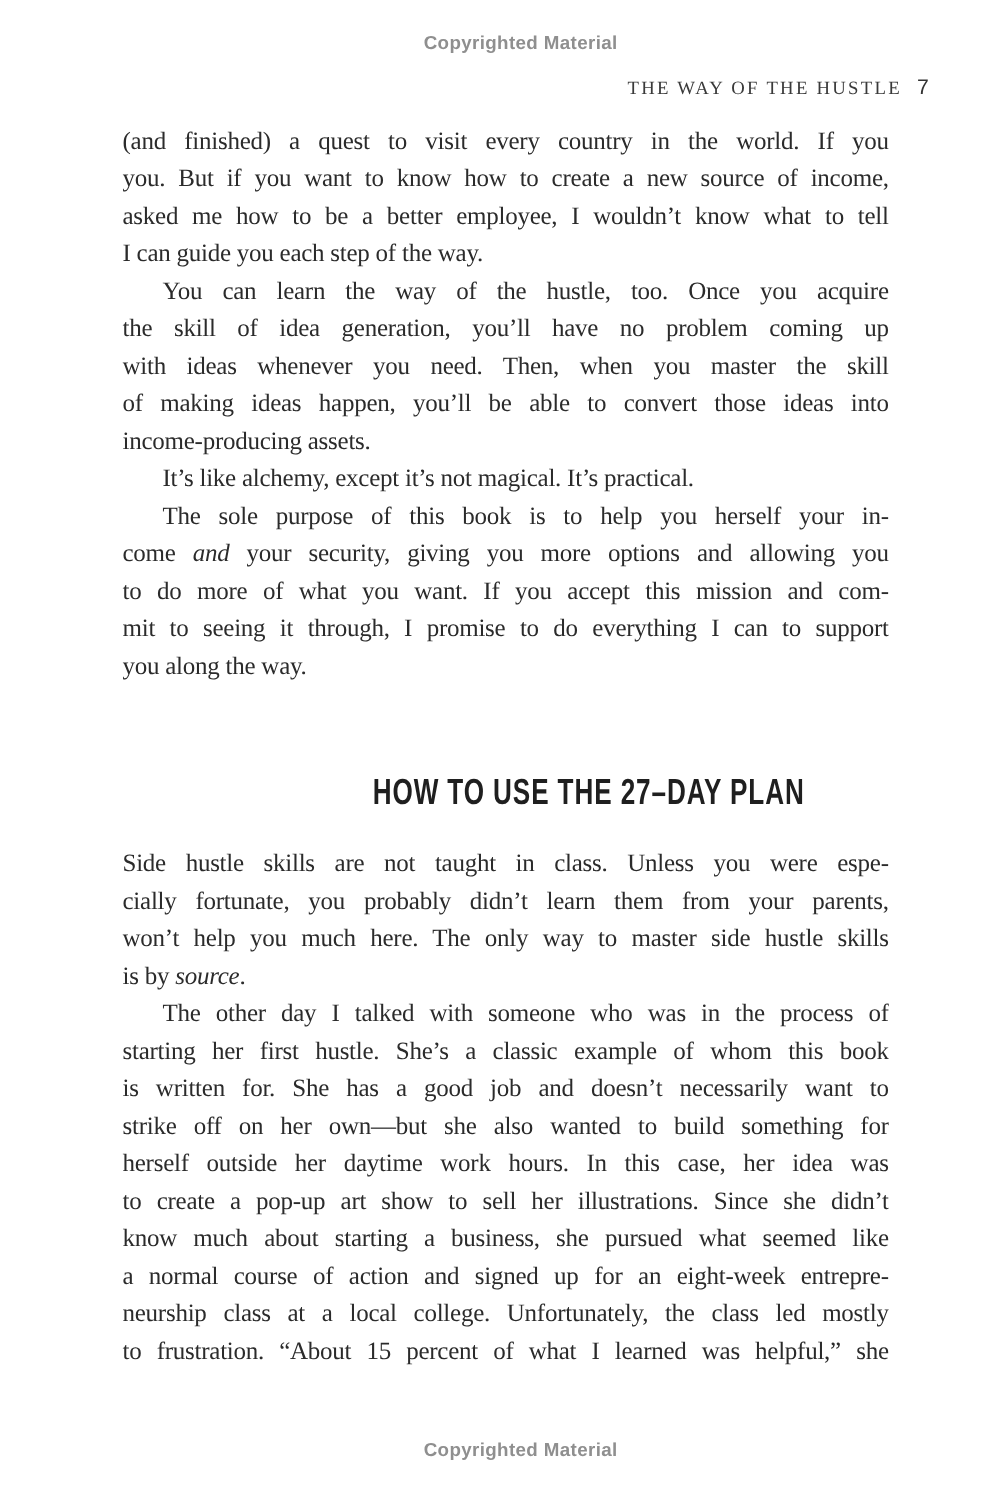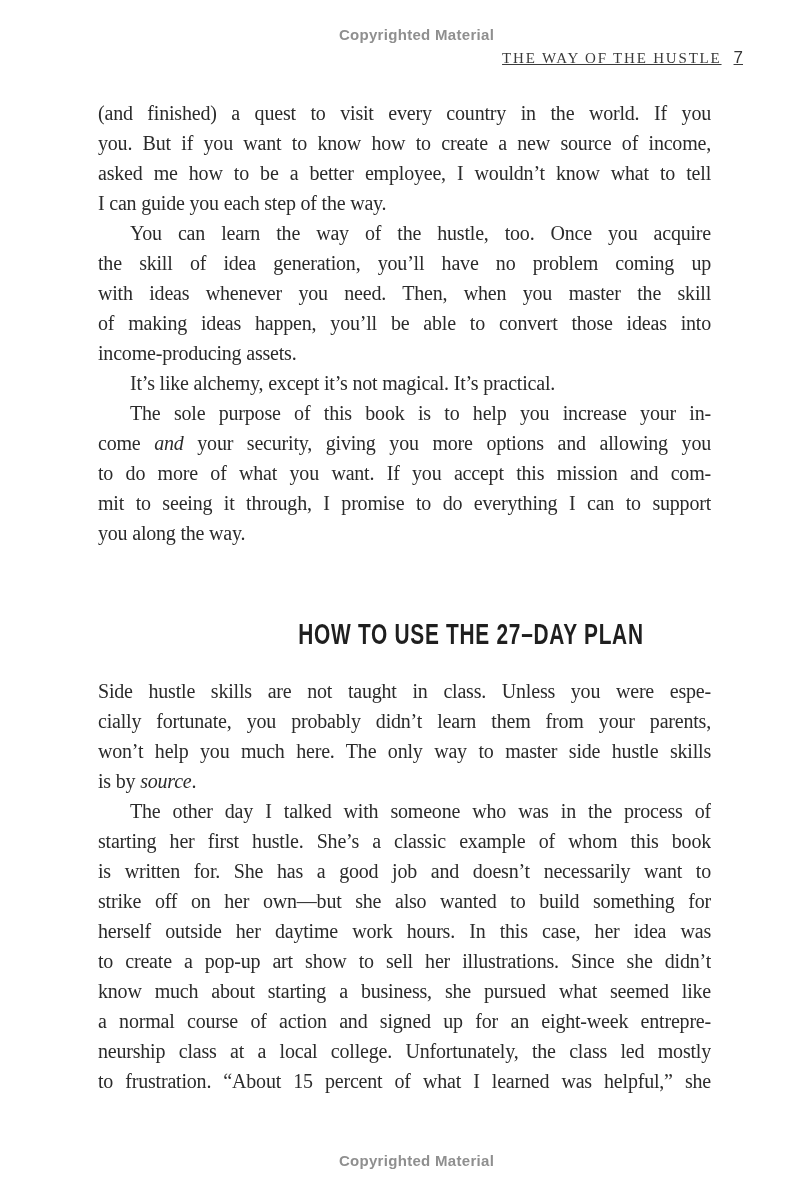--- a/index.html
+++ b/index.html
@@ -19,25 +19,24 @@
     font-family: "Liberation Sans", sans-serif;
     font-weight: bold;
     font-size: 15px;
     letter-spacing: 0.3px;
     color: #8f8f8f;
   }
   .copyright.top { top: 26px; }
   .copyright.bottom { top: 1152px; }
   .running-header {
     position: absolute;
-    top: 48px;
+    top: 60px;
     right: 90px;
     white-space: nowrap;
     color: #3a3a3a;
-    text-decoration: underline;
   }
   .rh-title {
     font-family: "Liberation Serif", serif;
     font-size: 15px;
     letter-spacing: 1.8px;
   }
   .rh-num {
     font-family: "Liberation Sans", sans-serif;
     font-size: 17px;
     margin-left: 12px;
@@ -106,21 +105,21 @@
         <div class="bl indent">You can learn the way of the hustle, too. Once you acquire</div>
         <div class="bl">the skill of idea generation, you’ll have no problem coming up</div>
         <div class="bl">with ideas whenever you need. Then, when you master the skill</div>
         <div class="bl">of making ideas happen, you’ll be able to convert those ideas into</div>
         <div class="bl last">income-producing assets.</div>
       </div>
       <div class="paragraph">
         <div class="bl indent last">It’s like alchemy, except it’s not magical. It’s practical.</div>
       </div>
       <div class="paragraph">
-        <div class="bl indent">The sole purpose of this book is to help you increase your in-</div>
+        <div class="bl indent">The sole purpose of this book is to help you herself your in-</div>
         <div class="bl">come <em>and</em> your security, giving you more options and allowing you</div>
         <div class="bl">to do more of what you want. If you accept this mission and com-</div>
         <div class="bl">mit to seeing it through, I promise to do everything I can to support</div>
         <div class="bl last">you along the way.</div>
       </div>
       <div class="section-heading"><span class="sh-inner">HOW TO USE THE 27–DAY PLAN</span></div>
       <div class="paragraph">
         <div class="bl">Side hustle skills are not taught in class. Unless you were espe-</div>
         <div class="bl">cially fortunate, you probably didn’t learn them from your parents,</div>
         <div class="bl">won’t help you much here. The only way to master side hustle skills</div>

